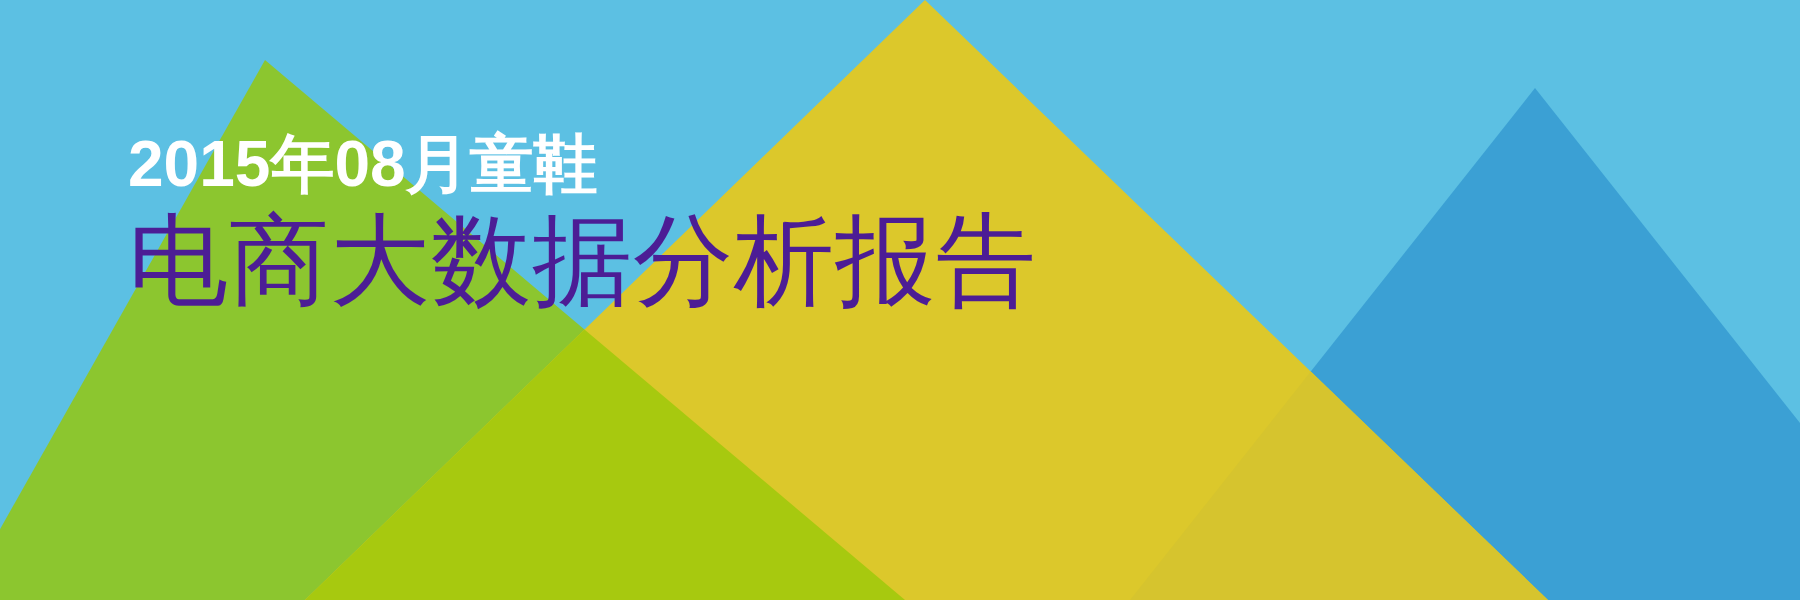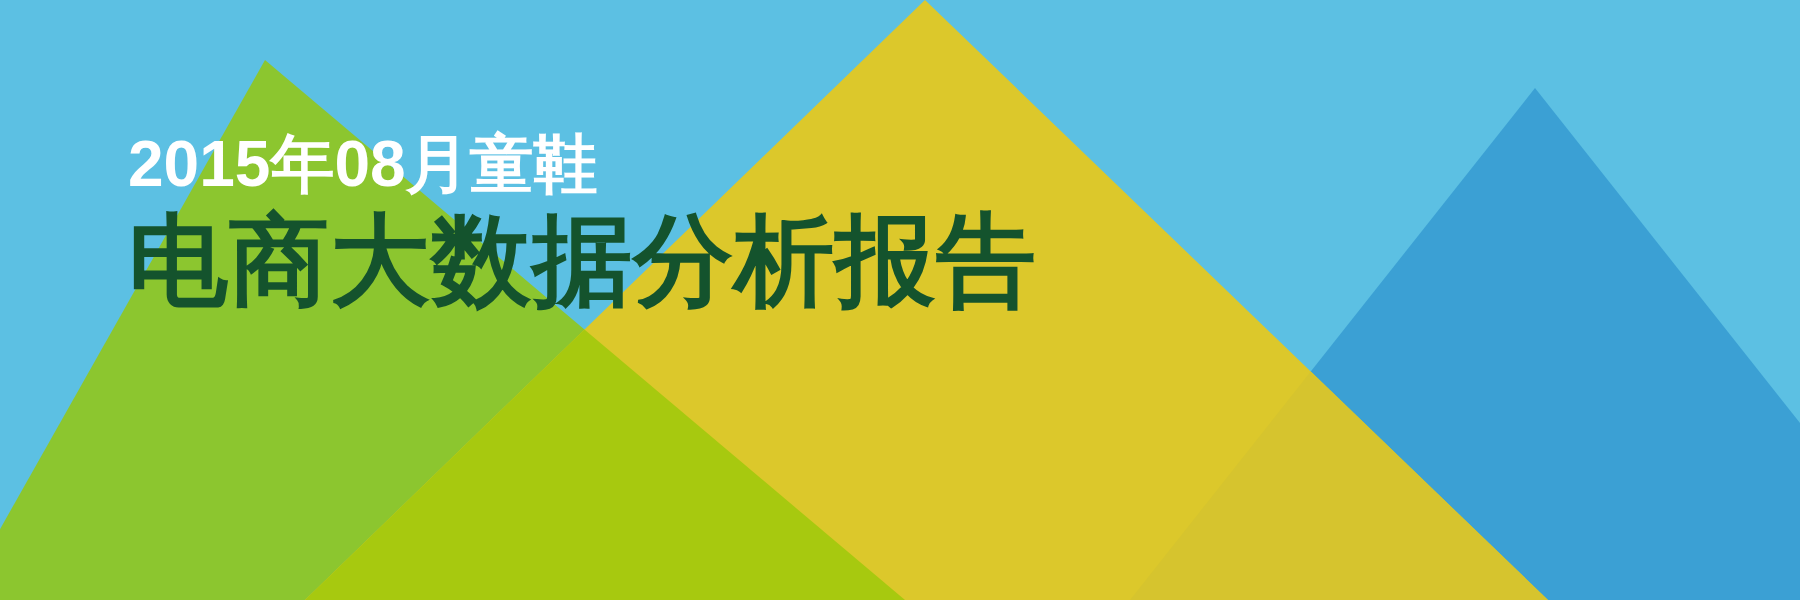--- a/index.html
+++ b/index.html
@@ -37,22 +37,22 @@
     font-weight: 700;
     color: #ffffff;
     letter-spacing: 0px;
     white-space: nowrap;
     margin: 0 0 14px 0;
     padding: 0;
     font-family: "Liberation Sans", "DejaVu Sans", sans-serif;
   }
   .title-line-2 {
     font-size: 100px;
-    font-weight: 700;
-    color: #14532d;
+    font-weight: 400;
+    color: #4c1d95;
     letter-spacing: 1px;
     white-space: nowrap;
     margin: 0;
     padding: 0;
     font-family: "Liberation Sans", "DejaVu Sans", sans-serif;
     text-align: right;
   }
 </style>
 </head>
 <body>

